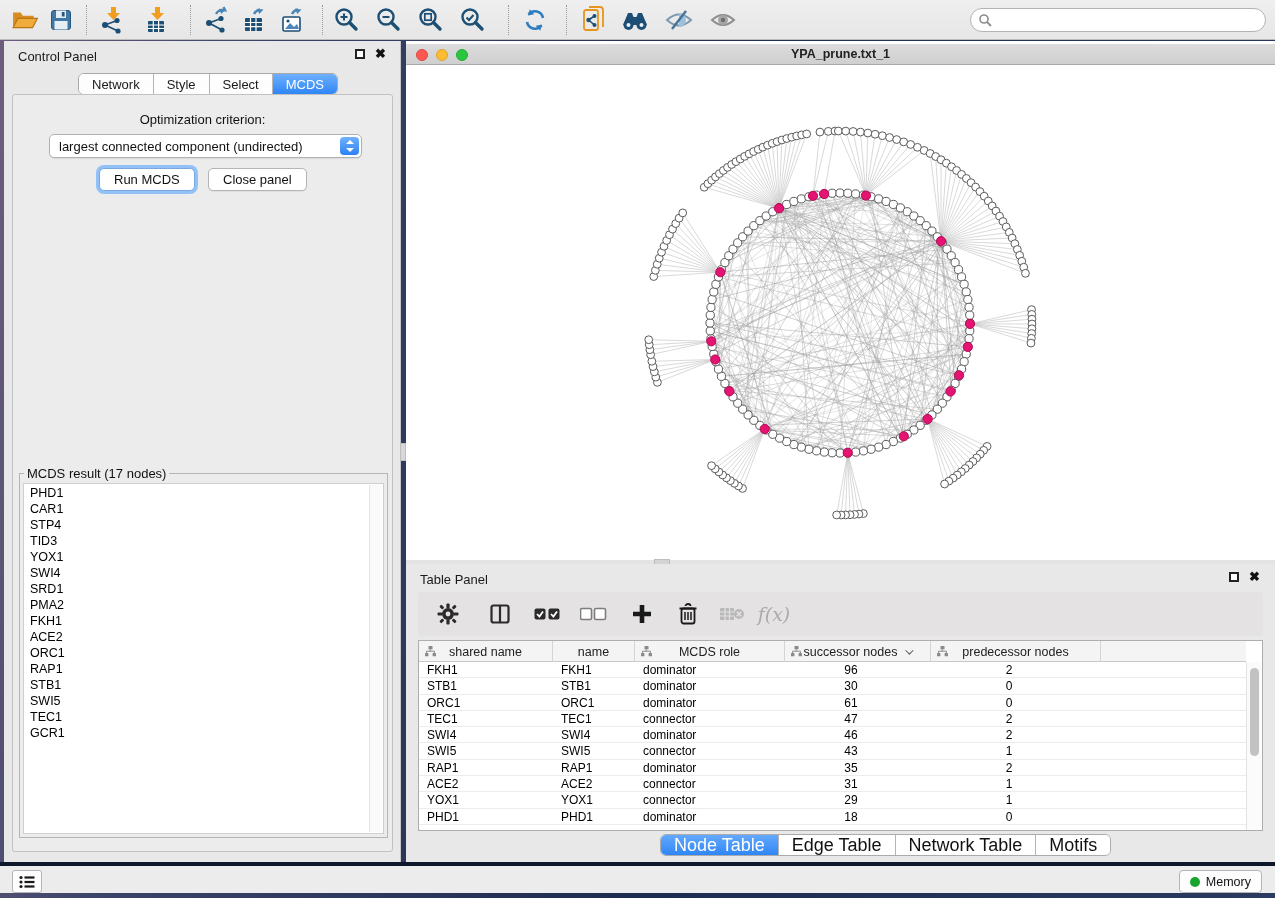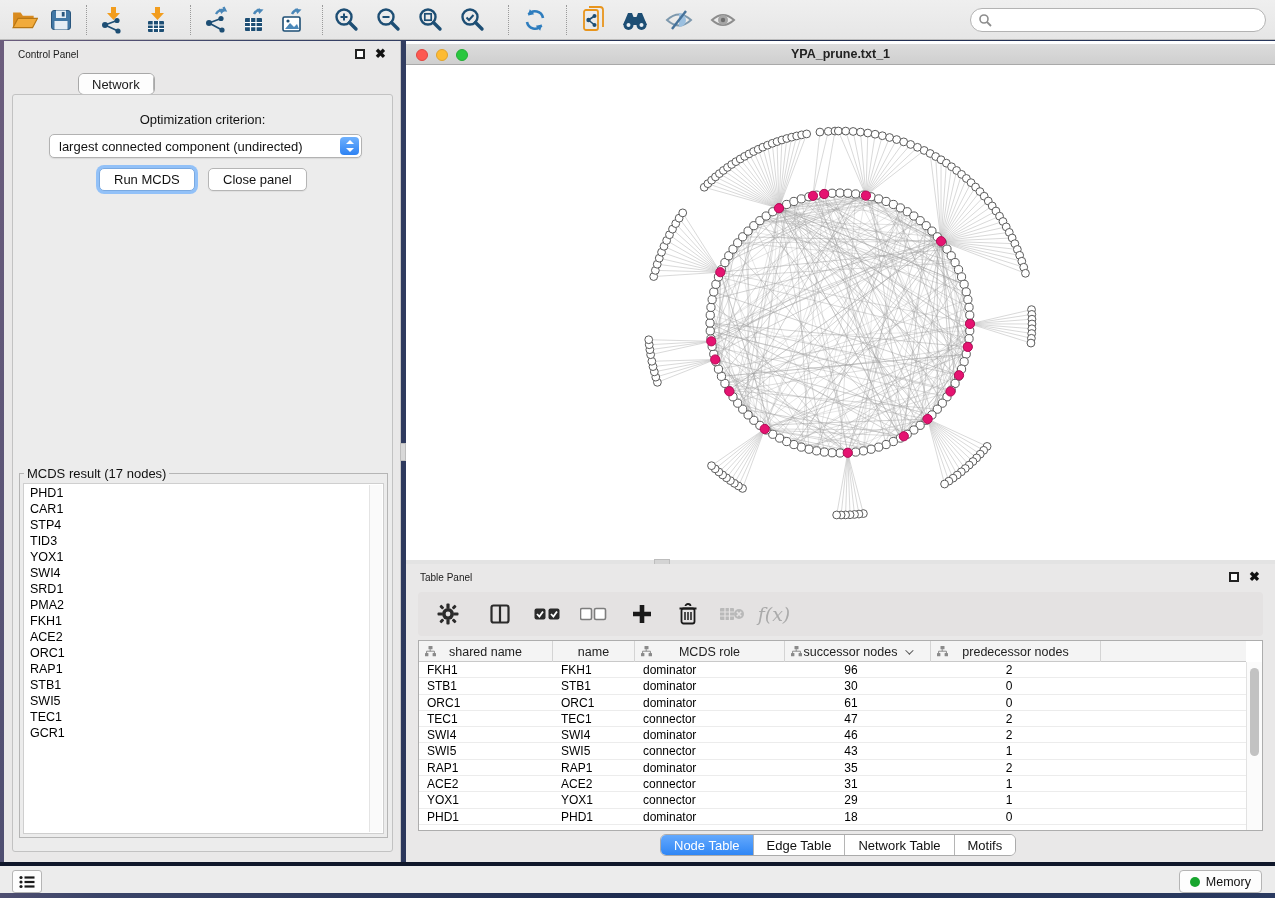--- a/index.html
+++ b/index.html
@@ -14,26 +14,26 @@
 
   
   #toolbar { left:0; top:0; width:1275px; height:40px; background:linear-gradient(#efefef,#e6e6e6); border-bottom:1px solid #bdbdbd; }
   .tbtn { position:absolute; top:5px; width:34px; height:30px; border-radius:4px; display:flex; align-items:center; justify-content:center; cursor:default; }
   .tsep { position:absolute; top:5px; height:30px; border-left:1px dotted #9a9a9a; }
   #search-field { position:absolute; right:9px; top:8px; width:296px; height:24px; border:1px solid #b3b3b3; border-radius:12px; background:#fff; display:flex; align-items:center; padding-left:7px; }
   #search-field input { border:none; outline:none; flex:1; height:18px; font-size:12px; background:transparent; margin-left:4px; }
 
   
   #control-panel { left:4px; top:41px; width:397px; height:821px; background:#e9e8e8; border-right:1px solid #c6c6c6; }
-  .panel-title { position:absolute; left:14px; top:8px; font-size:10px; color:#1a1a1a; }
+  .panel-title { position:absolute; left:14px; top:8px; font-size:13px; color:#1a1a1a; }
   .winbtns { position:absolute; top:8px; display:flex; gap:10px; align-items:center; }
   .wfloat { width:10px; height:10px; border:2px solid #222; background:#fff; }
   .wclose { font-size:13px; font-weight:bold; color:#111; line-height:10px; }
 
-  .tabrow { position:absolute; left:74px; top:32px; height:22px; display:flex; border:1px solid #a8a8a8; border-radius:6px; overflow:hidden; background:#fff;flex-direction:column; }
+  .tabrow { position:absolute; left:74px; top:32px; height:22px; display:flex; border:1px solid #a8a8a8; border-radius:6px; overflow:hidden; background:#fff; }
   .tab { padding:0 13px; font-size:13px; line-height:21px; color:#1a1a1a; background:#fdfdfd; border-right:1px solid #b5b5b5; }
   .tab:last-child { border-right:none; }
   .tab.active { background:linear-gradient(#6db0fd,#2f86f5); color:#fff; }
 
   .cbox { position:absolute; left:8px; top:53px; width:381px; height:758px; background:#ececec; border:1px solid #c2c2c2; border-radius:3px; }
   .opt-label { position:absolute; left:0; right:0; top:17px; text-align:center; font-size:13px; color:#111; }
   .mac-select { position:absolute; left:36px; top:39px; width:313px; height:24px; background:#fff; border:1px solid #b2b2b2; border-radius:5px; box-shadow:0 1px 1px rgba(0,0,0,.08); }
   .mac-select .val { position:absolute; left:9px; top:4px; font-size:13px; color:#111; }
   .stepper { position:absolute; right:2px; top:2px; width:19px; height:18px; border-radius:4px; background:linear-gradient(#6fb1fd,#2d82f3); }
   .stepper .up, .stepper .dn { position:absolute; left:5.5px; width:0; height:0; border-left:4px solid transparent; border-right:4px solid transparent; }
@@ -74,21 +74,21 @@
   .hcell .hicon { position:absolute; left:6px; top:5px; }
   .sortv { width:6px; height:6px; border-right:1.4px solid #555; border-bottom:1.4px solid #555; transform:rotate(45deg) translateY(-2px); margin-left:8px; }
   .tbody { position:absolute; left:0; top:21px; right:16px; bottom:0; overflow:hidden; }
   .trow { display:flex; height:16.3px; border-bottom:1px solid #ececec; }
   .tcell { font-size:12px; color:#000; line-height:16px; padding:0 8px; white-space:nowrap; overflow:hidden; }
   .tcell.num { text-align:center; padding-right:22px; }
   #tbl-scroll { position:absolute; right:0; top:21px; width:16px; bottom:0; background:#fbfbfb; border-left:1px solid #e2e2e2; }
   #tbl-thumb { position:absolute; left:3px; top:6px; width:9px; height:88px; border-radius:5px; background:#c2c2c2; }
 
   .bottom-tabs { position:absolute; left:254px; top:270px; height:22px; display:flex; border:1px solid #ababab; border-radius:6px; overflow:hidden; background:#fff; }
-  .btab { padding:0 13px; font-size:13px; line-height:21px; color:#111; background:#fff; border-right:1px solid #b5b5b5; }
+  .btab { padding:0 13px; font-size:18px; line-height:21px; color:#111; background:#fff; border-right:1px solid #b5b5b5; }
   .btab:last-child { border-right:none; }
   .btab.active { background:linear-gradient(#64a9fd,#2f86f5); color:#fff; }
 
   
   #status-bar { left:0; top:862px; width:1275px; height:31px; background:#ececec; border-top:4px solid #0f172a; }
   #list-btn { position:absolute; left:12px; top:4px; width:30px; height:23px; background:#fdfdfd; border:1px solid #b5b5b5; border-radius:3px; display:flex; align-items:center; justify-content:center; }
   #memory-btn { position:absolute; right:13px; top:4px; height:23px; background:#fdfdfd; border:1px solid #b5b5b5; border-radius:4px; display:flex; align-items:center; padding:0 10px; gap:6px; font-size:12.5px; color:#111; }
   #memory-dot { width:10px; height:10px; border-radius:50%; background:#18a52e; }
 </style>
 </head>

